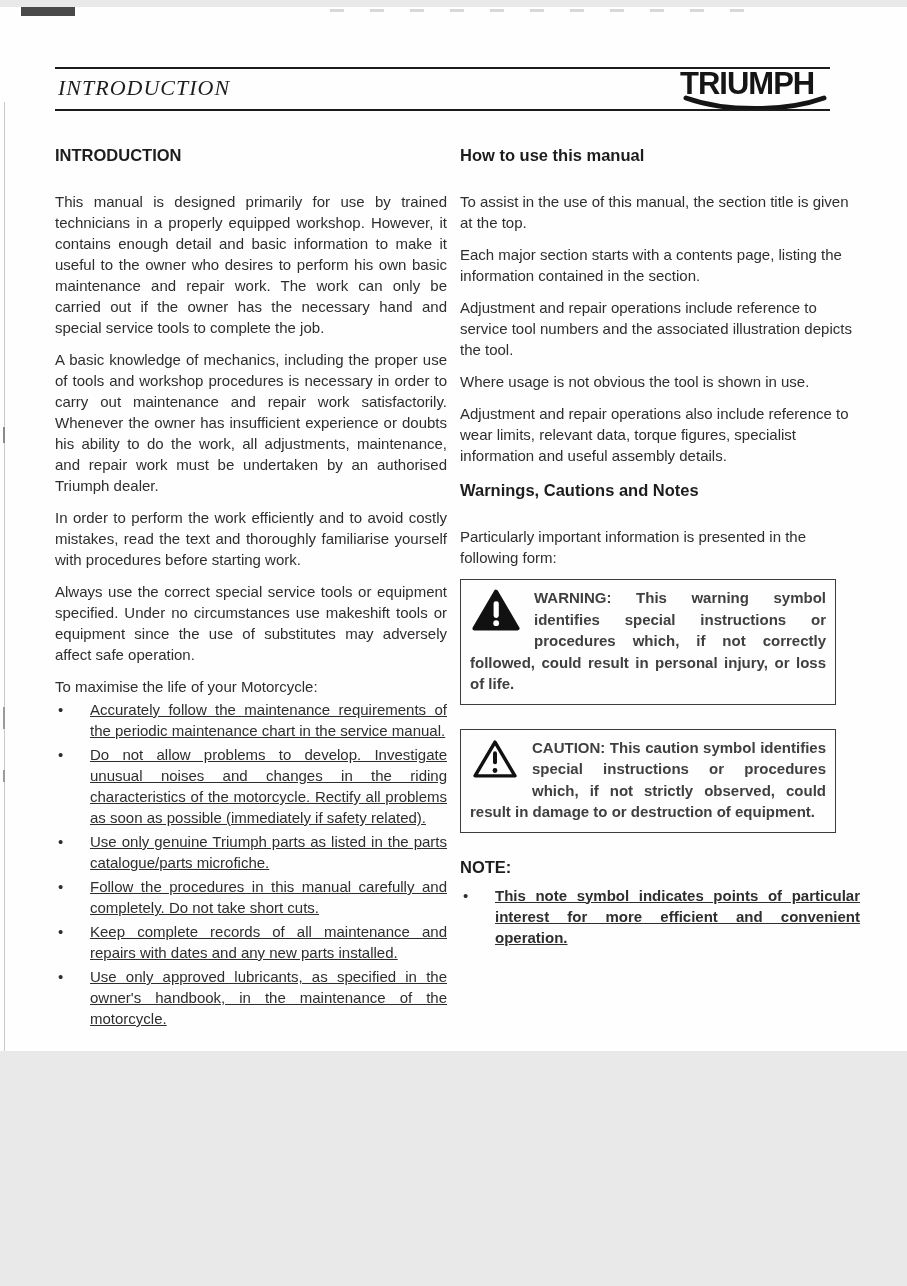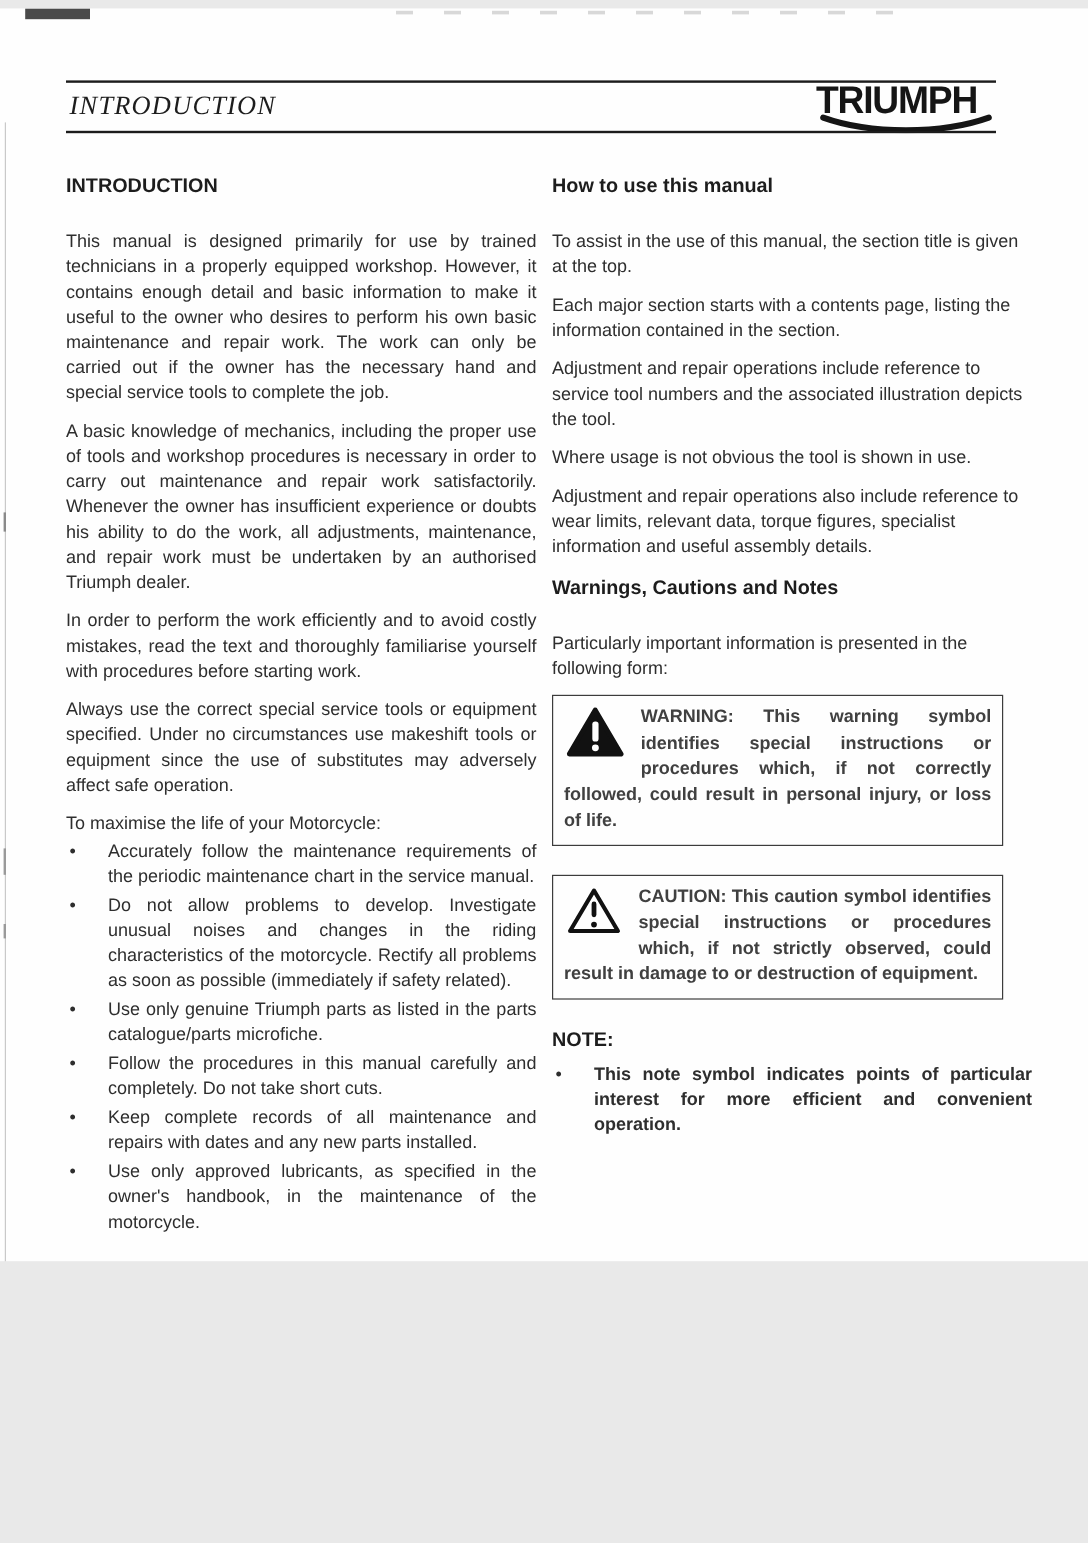--- a/index.html
+++ b/index.html
@@ -44,21 +44,21 @@
   .col-left{width:392px;margin-right:13px;}
   .col-right{width:400px;}
   .col h2{font-size:16.5px;line-height:20px;margin:0 0 26px;color:#1d1d1d;}
   .col p{margin:0 0 11px;}
   .col-left p{text-align:justify;}
   .col-right p{text-align:left;}
   .list-intro{margin-bottom:2px !important;}
   
   .bullet{display:flex;margin:0 0 3px;}
   .bullet .dot{flex:0 0 32px;padding-left:3px;font-size:15px;line-height:21px;}
-  .bullet .btext{flex:1;text-align:justify;}
+  .bullet .btext{flex:1;text-align:justify;text-decoration:underline;}
   .bullet.bold .btext{font-weight:bold;text-align:justify;}
   
   .warn-heading{margin:14px 0 26px !important;}
   .note-heading{margin:16px 0 8px !important;}
   
   .alert{
     border:1.5px solid #3c3c3c;
     padding:7px 9px 9px;
     margin:6px 0 24px;
     font-weight:bold;line-height:21.5px;

